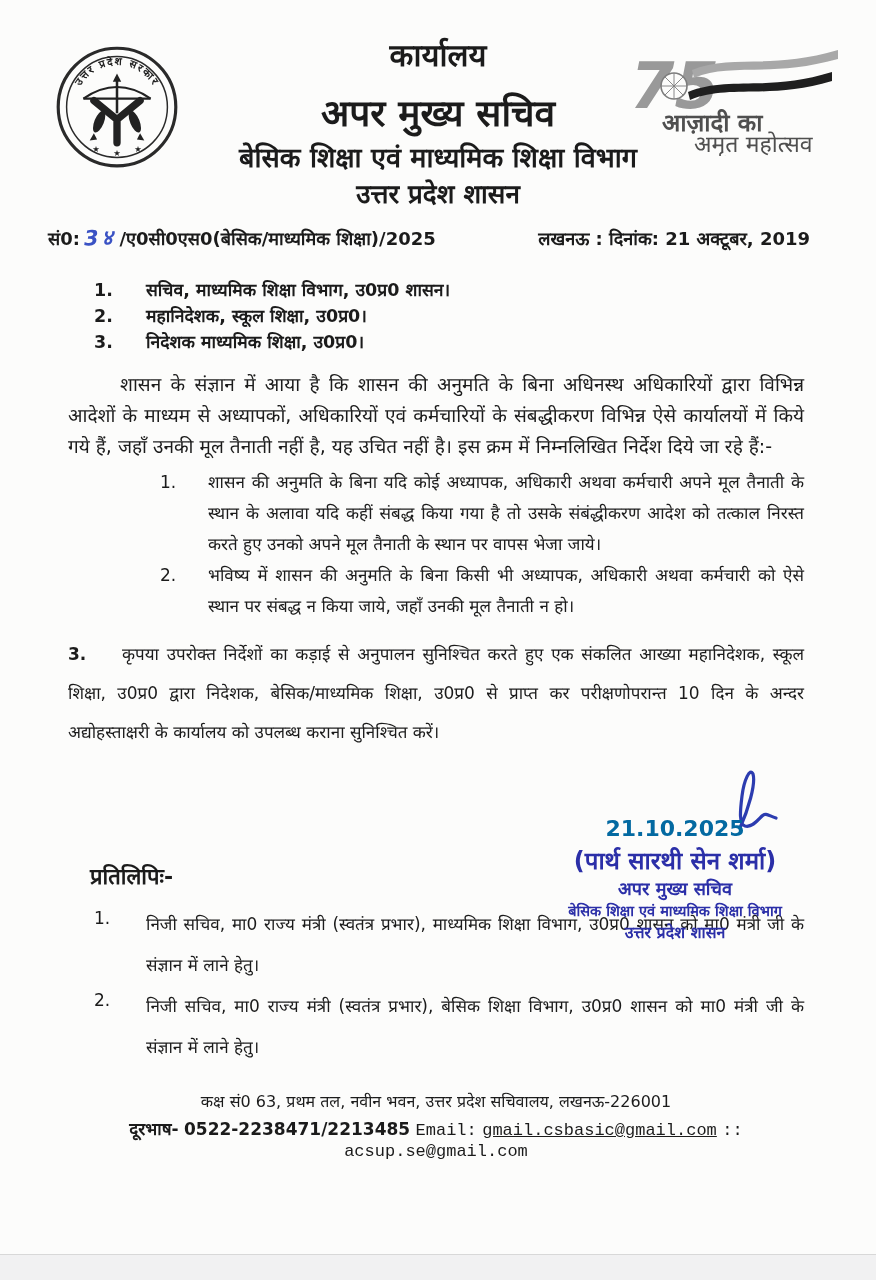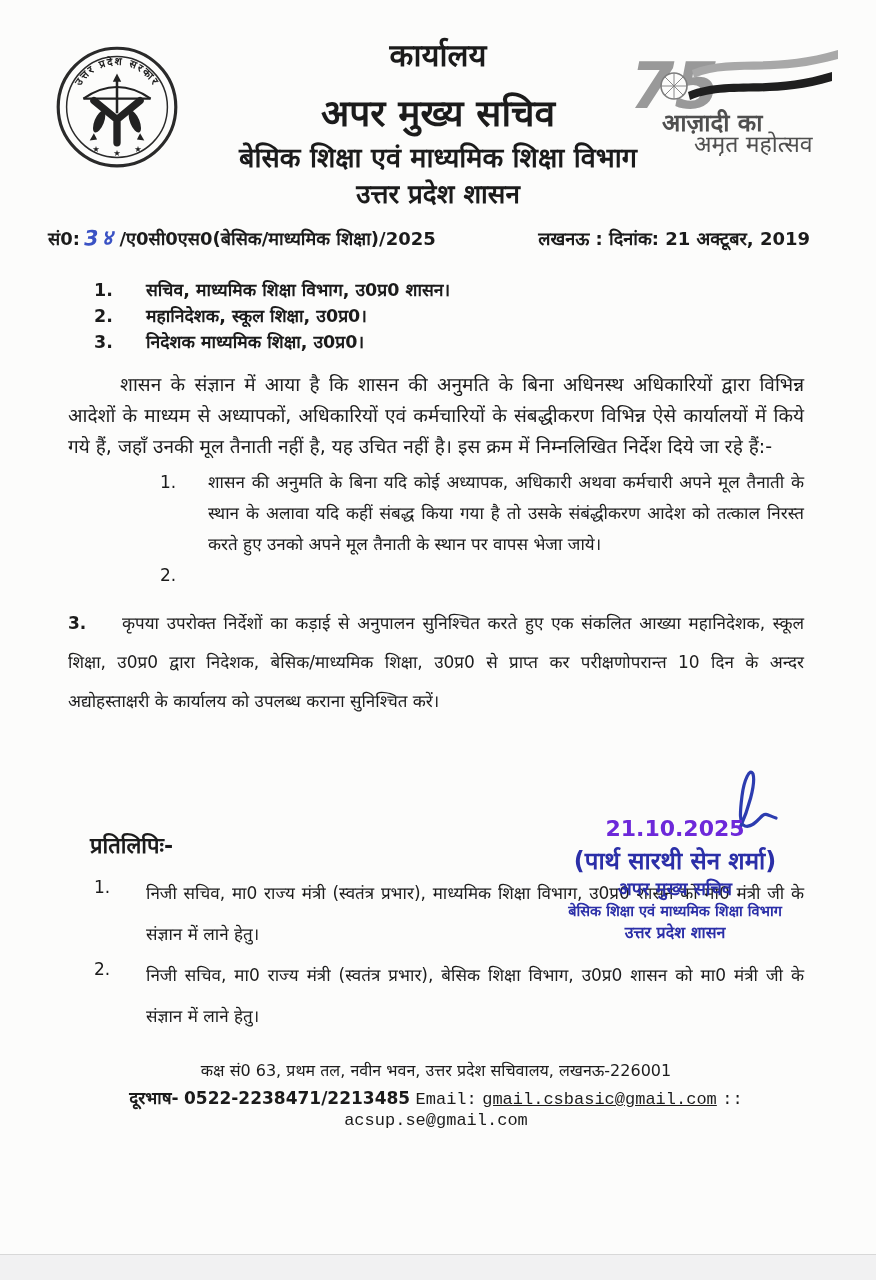--- a/index.html
+++ b/index.html
@@ -43,21 +43,21 @@
   .drow .num { width:48px; margin-left:92px; flex:0 0 auto; line-height:31px; }
   .drow .dtext { flex:1 1 auto; text-align:justify; line-height:31px; }
   .para3 { margin-top:13px; font-size:17px; line-height:39px; text-align:justify; }
   .para3 .p3num { font-weight:bold; display:inline-block; width:54px; }
   
   .squiggle { position:absolute; left:712px; top:768px; width:74px; height:64px; }
   .sigblock {
     position:absolute; right:36px; top:818px; width:330px;
     text-align:center; line-height:1;
   }
-  .sig-date { font-size:22px; font-weight:bold; color:#6d28d9; margin-bottom:9px; }
+  .sig-date { font-size:22px; font-weight:bold; color:#0369a1; margin-bottom:9px; }
   .sig-name { font-size:24px; font-weight:bold; color:#2b2fa8; margin-bottom:7px; }
   .sig-t1 { font-size:18px; font-weight:bold; color:#2b2fa8; margin-bottom:6px; }
   .sig-t2 { font-size:14.5px; font-weight:bold; color:#2b2fa8; margin-bottom:6px; }
   .sig-t3 { font-size:16px; font-weight:bold; color:#2b2fa8; }
   
   .copies { margin-top:108px; }
   .copies-heading { font-size:22px; font-weight:bold; margin-left:22px; }
   .copylist { margin-top:14px; font-size:17px; }
   .crow { display:flex; }
   .crow .num { width:52px; margin-left:26px; flex:0 0 auto; line-height:29px; }
@@ -158,20 +158,21 @@
 
     <p class="para1">शासन के संज्ञान में आया है कि शासन की अनुमति के बिना अधिनस्थ अधिकारियों द्वारा विभिन्न आदेशों के माध्यम से अध्यापकों, अधिकारियों एवं कर्मचारियों के संबद्धीकरण विभिन्न ऐसे कार्यालयों में किये गये हैं, जहाँ उनकी मूल तैनाती नहीं है, यह उचित नहीं है। इस क्रम में निम्नलिखित निर्देश दिये जा रहे हैं:-</p>
 
     <div class="directives">
       <div class="drow">
         <span class="num">1.</span>
         <span class="dtext">शासन की अनुमति के बिना यदि कोई अध्यापक, अधिकारी अथवा कर्मचारी अपने मूल तैनाती के स्थान के अलावा यदि कहीं संबद्ध किया गया है तो उसके संबंद्धीकरण आदेश को तत्काल निरस्त करते हुए उनको अपने मूल तैनाती के स्थान पर वापस भेजा जाये।</span>
       </div>
       <div class="drow">
         <span class="num">2.</span>
+        <span class="dtext">भविष्य में शासन की अनुमति के बिना किसी भी अध्यापक, अधिकारी अथवा कर्मचारी को ऐसे स्थान पर संबद्ध न किया जाये, जहाँ उनकी मूल तैनाती न हो।</span>
       </div>
     </div>
 
     <p class="para3">
       <span class="p3num">3.</span><span>कृपया उपरोक्त निर्देशों का कड़ाई से अनुपालन सुनिश्चित करते हुए एक संकलित आख्या महानिदेशक, स्कूल शिक्षा, उ0प्र0 द्वारा निदेशक, बेसिक/माध्यमिक शिक्षा, उ0प्र0 से प्राप्त कर परीक्षणोपरान्त 10 दिन के अन्दर अद्योहस्ताक्षरी के कार्यालय को उपलब्ध कराना सुनिश्चित करें।</span>
     </p>
 
     <div class="copies">
       <div class="copies-heading">प्रतिलिपिः-</div>
       <div class="copylist">

